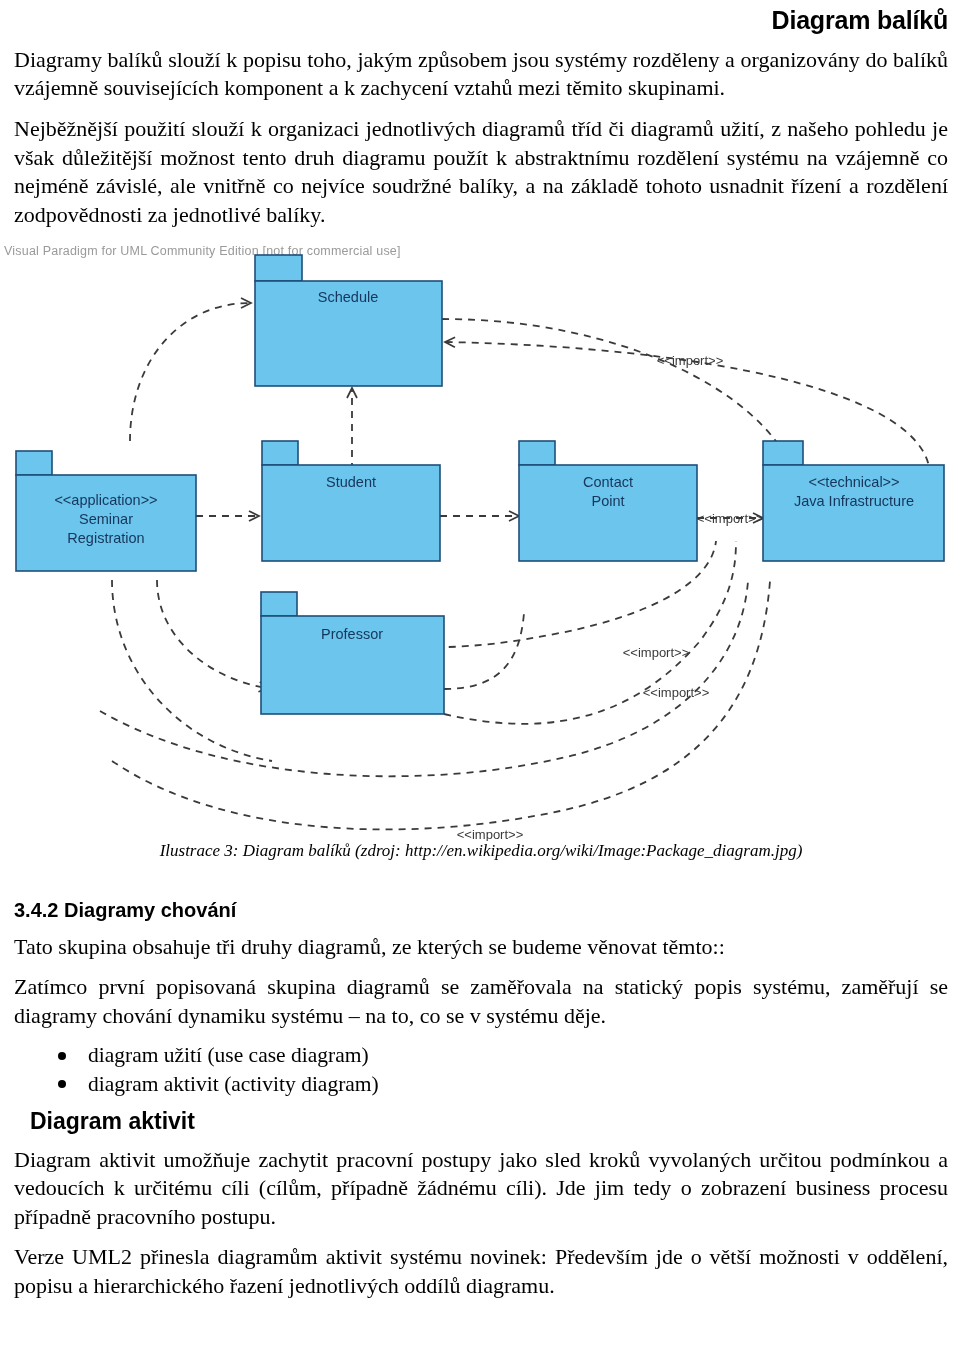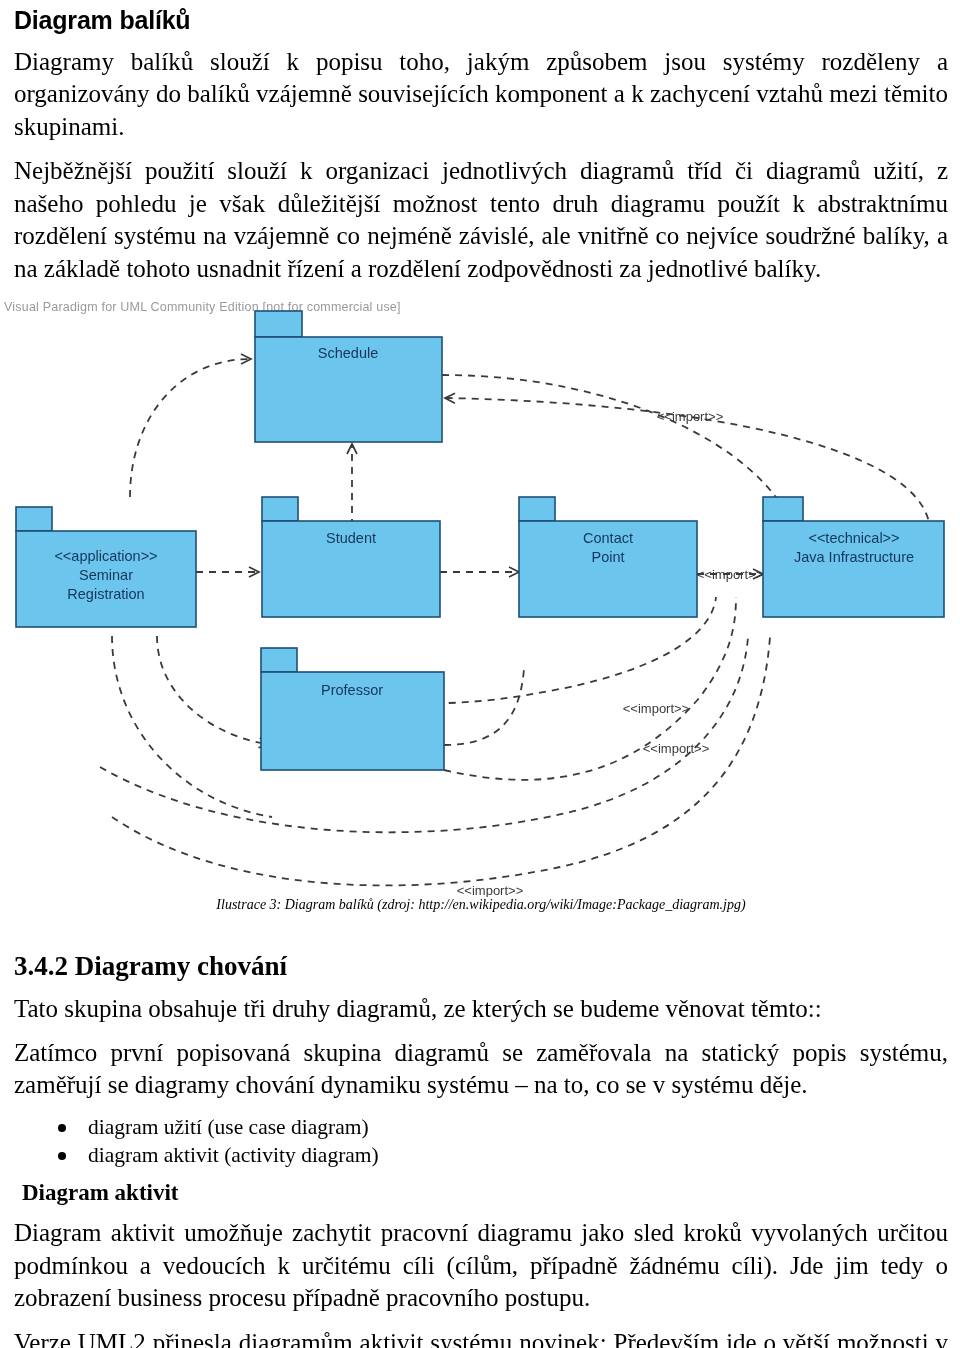--- a/index.html
+++ b/index.html
@@ -26,40 +26,41 @@
     position: absolute;
     left: 14px;
     top: 6px;
     width: 934px;
   }
 
   h2.doc-h2 {
     font-family: "Liberation Sans", "DejaVu Sans", sans-serif;
     font-size: 25px;
     font-weight: bold;
-    margin: 0 0 6px 0;
+    margin: 0 0 6px 12px;
     letter-spacing: -0.2px;
     line-height: 1.15;
+    text-align: right;
   }
   h3.doc-h3 {
-    font-family: Liberation Serif, serif;
-    font-size: 27px;
+    font-family: Liberation Sans, sans-serif;
+    font-size: 20px;
     font-weight: bold;
     margin: 0 0 5px 0;
     line-height: 1.15;
   }
   h4.doc-h4 {
-    font-family: Liberation Serif, serif;
+    font-family: Liberation Sans, sans-serif;
     font-size: 23px;
     font-weight: bold;
-    margin: 0 0 3px 8px;
+    margin: 0 0 3px 16px;
     line-height: 1.15;
   }
   p.doc-p {
-    font-size: 25px;
+    font-size: 22px;
     line-height: 1.30;
     margin: 11px 0 12px 0;
     text-align: justify;
     text-justify: inter-word;
   }
   p.tight { margin-bottom: 4px; }
 
   ul.bullets {
     list-style: none;
     margin: 6px 0 10px 0;
@@ -87,21 +88,21 @@
     position: relative;
     width: 860px;
     margin-left: -14px;
   }
   .uml-figure {
     display: block;
     width: 960px;
     height: 600px;
   }
   .fig-caption {
-    font-size: 14px;
+    font-size: 17px;
     font-style: italic;
     text-align: center;
     margin: 0 0 4px 0;
     font-family: "Liberation Serif", "DejaVu Serif", serif;
   }
   .spacer-lg { height: 34px; }
 </style>
 </head>
 <body>
 
@@ -224,18 +225,18 @@
         <span>diagram užití (use case diagram)</span>
       </li>
       <li>
         <span class="bullet-dot"></span>
         <span>diagram aktivit (activity diagram)</span>
       </li>
     </ul>
 
     <h4 class="doc-h4">Diagram aktivit</h4>
 
-    <p class="doc-p">Diagram aktivit umožňuje zachytit pracovní diagramu jako sled kroků vyvolaných určitou podmínkou a vedoucích k určitému cíli (cílům, případně žádnému cíli). Jde jim tedy o zobrazení business procesu případně pracovního postupu.</p>
+    <p class="doc-p">Diagram aktivit umožňuje zachytit pracovní postupy jako sled kroků vyvolaných určitou podmínkou a vedoucích k určitému cíli (cílům, případně žádnému cíli). Jde jim tedy o zobrazení business procesu případně pracovního postupu.</p>
 
     <p class="doc-p">Verze UML2 přinesla diagramům aktivit systému novinek: Především jde o větší možnosti v oddělení, popisu a hierarchického řazení jednotlivých oddílů diagramu.</p>
 
   </div>
 </div>
 
 </body></html>

